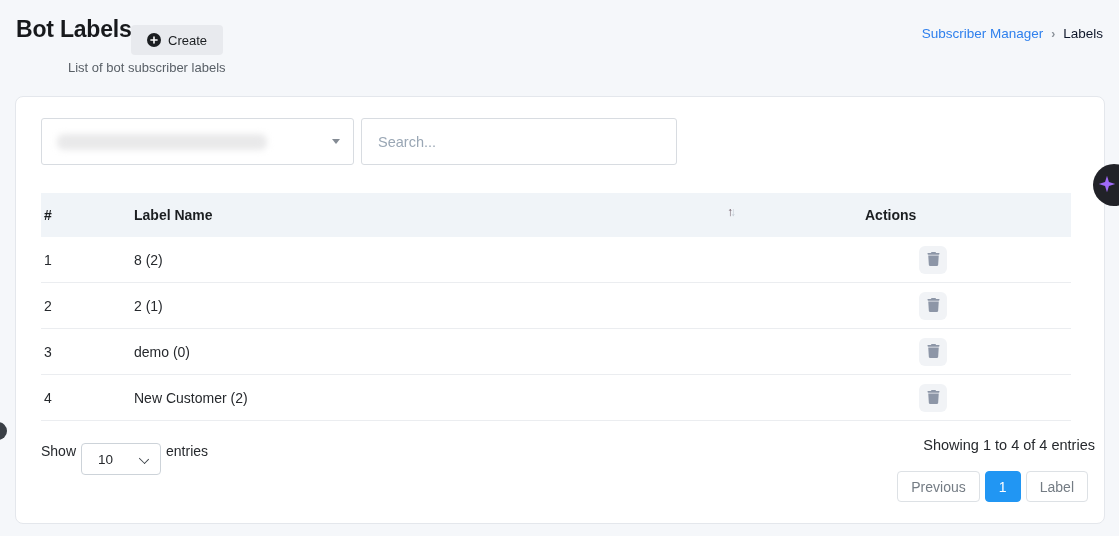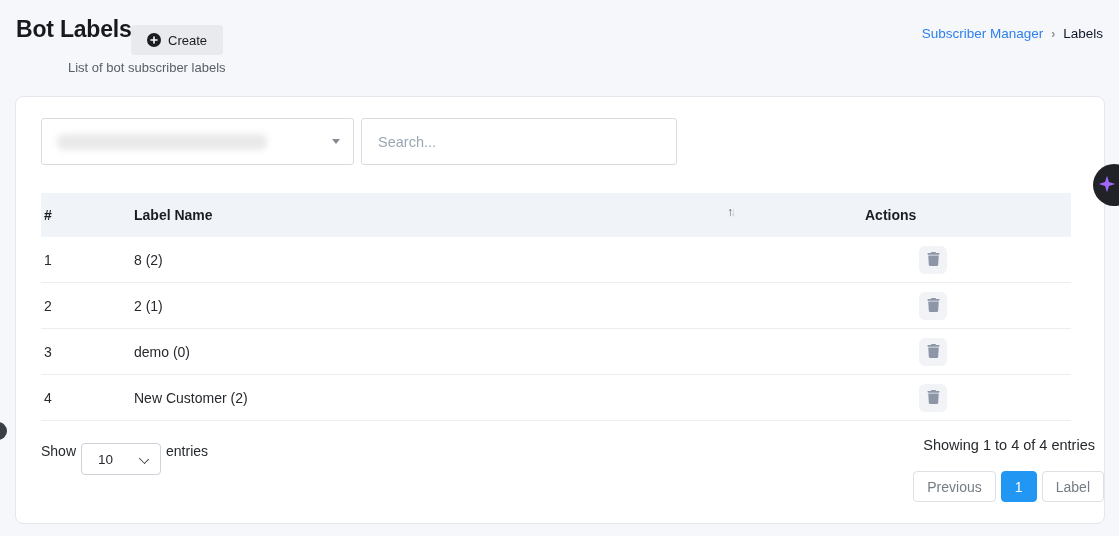--- a/index.html
+++ b/index.html
@@ -100,21 +100,21 @@
   .chevron-down {
     position: absolute; right: 12px; top: 11px; width: 8px; height: 8px;
     border-right: 1.7px solid #3c4248; border-bottom: 1.7px solid #3c4248;
     transform: rotate(45deg) scale(1, .8);
   }
   .summary {
     position: absolute; right: 9px; top: 340px;
     font-size: 14.5px; color: #26292d;
   }
   .pagination {
-    position: absolute; right: 0; top: 374px;
+    position: absolute; right: 16px; top: 374px;
     display: flex; gap: 5px;
   }
   .page-btn {
     height: 31px; border: 1px solid #dde1e5; border-radius: 4px; background: #fff;
     color: #747c84; font-family: inherit; font-size: 14px; padding: 0 13px; cursor: pointer;
   }
   .page-btn.active {
     background: #2196f3; border-color: #2196f3; color: #fff; width: 36px; padding: 0;
   }
 

